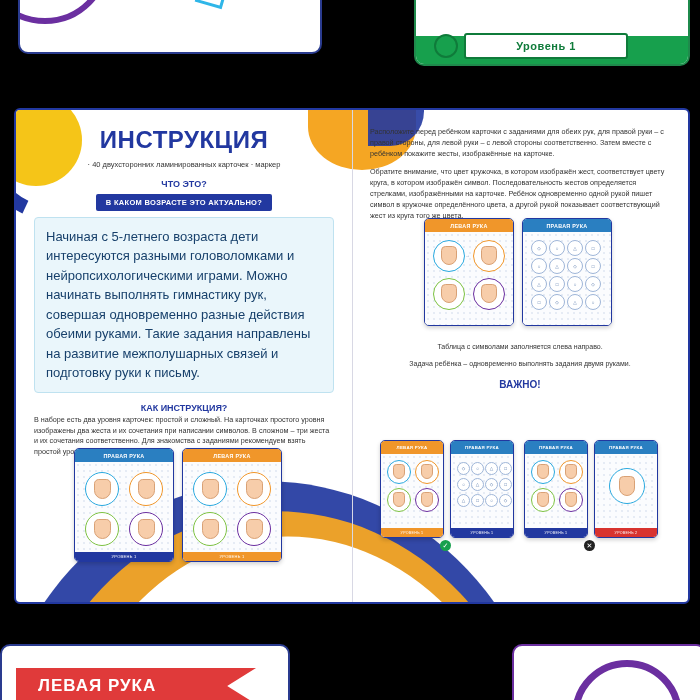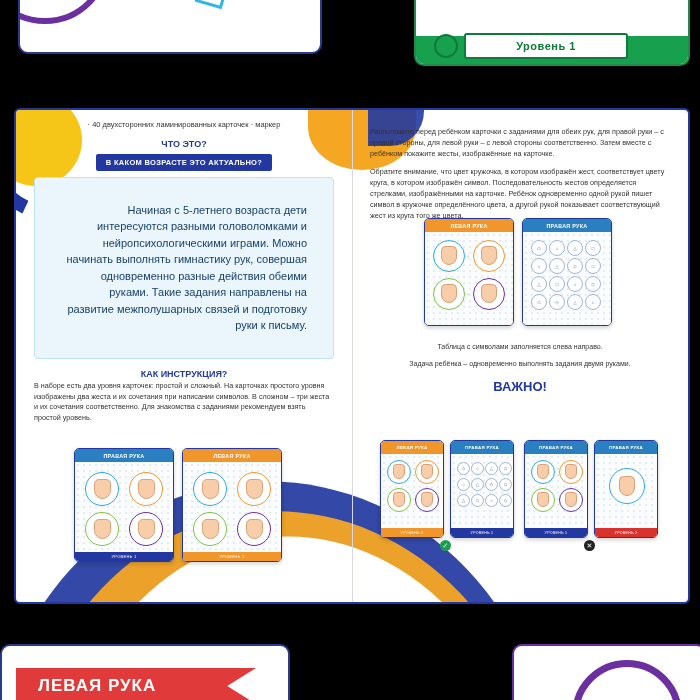--- a/index.html
+++ b/index.html
@@ -99,23 +99,23 @@
   p.body{font-size:7.2px;color:#333;line-height:1.5;margin:0 0 8px;text-align:center;}
   p.body.left{text-align:left;}
 
   .ribbon{
     display:inline-block;background:#2238a0;color:#fff;font-size:7.5px;font-weight:bold;
     padding:4px 10px;border-radius:2px;letter-spacing:.3px;
   }
   .tealbox{
     background:#eaf6fb;border:1px solid #bfe2f0;border-radius:4px;padding:8px 10px;margin:6px 0 10px;
   }
-  .tealbox p{font-size:11px;color:#17406b;line-height:1.5;margin:16px;text-align:right;}
+  .tealbox p{font-size:13px;color:#17406b;line-height:1.5;margin:1px;text-align:left;}
   .center{text-align:center;}
-  .h-sub{font-size:13px;font-weight:bold;color:#2238a0;text-align:center;margin:10px 0 4px;}
+  .h-sub{font-size:10px;font-weight:bold;color:#2238a0;text-align:center;margin:10px 0 4px;}
 
   
   .minicard{
     background:#fff;border:1.5px solid #2238a0;border-radius:5px;box-shadow:0 2px 4px rgba(0,0,0,.18);
     overflow:hidden;position:relative;
   }
   .mc-head{
     height:13px;display:flex;align-items:center;justify-content:center;color:#fff;font-size:5.4px;font-weight:bold;letter-spacing:.3px;
   }
   .mc-head.blue{background:#2a7fc1;}
@@ -177,20 +177,21 @@
     <div class="wave2"></div>
     <div class="wave3"></div>
 
     <div class="col col-left">
       <div class="quarter-yellow"></div>
       <div class="quarter-blue"></div>
       <div class="orange-blob"></div>
       <div class="blue-blob"></div>
 
       <div class="pad" style="padding-top:10px;">
+        <h1 class="title">ИНСТРУКЦИЯ</h1>
         <div class="sub-text">· 40 двухсторонних ламинированных карточек · маркер</div>
 
         <div class="sub">ЧТО ЭТО?</div>
 
         <div class="center" style="">
           <span class="ribbon">В КАКОМ ВОЗРАСТЕ ЭТО АКТУАЛЬНО?</span>
         </div>
         <div class="tealbox">
           <p>Начиная с 5-летнего возраста дети интересуются разными головоломками и нейропсихологическими играми. Можно начинать выполнять гимнастику рук, совершая одновременно разные действия обеими руками. Такие задания направлены на развитие межполушарных связей и подготовку руки к письму.</p>
         </div>

